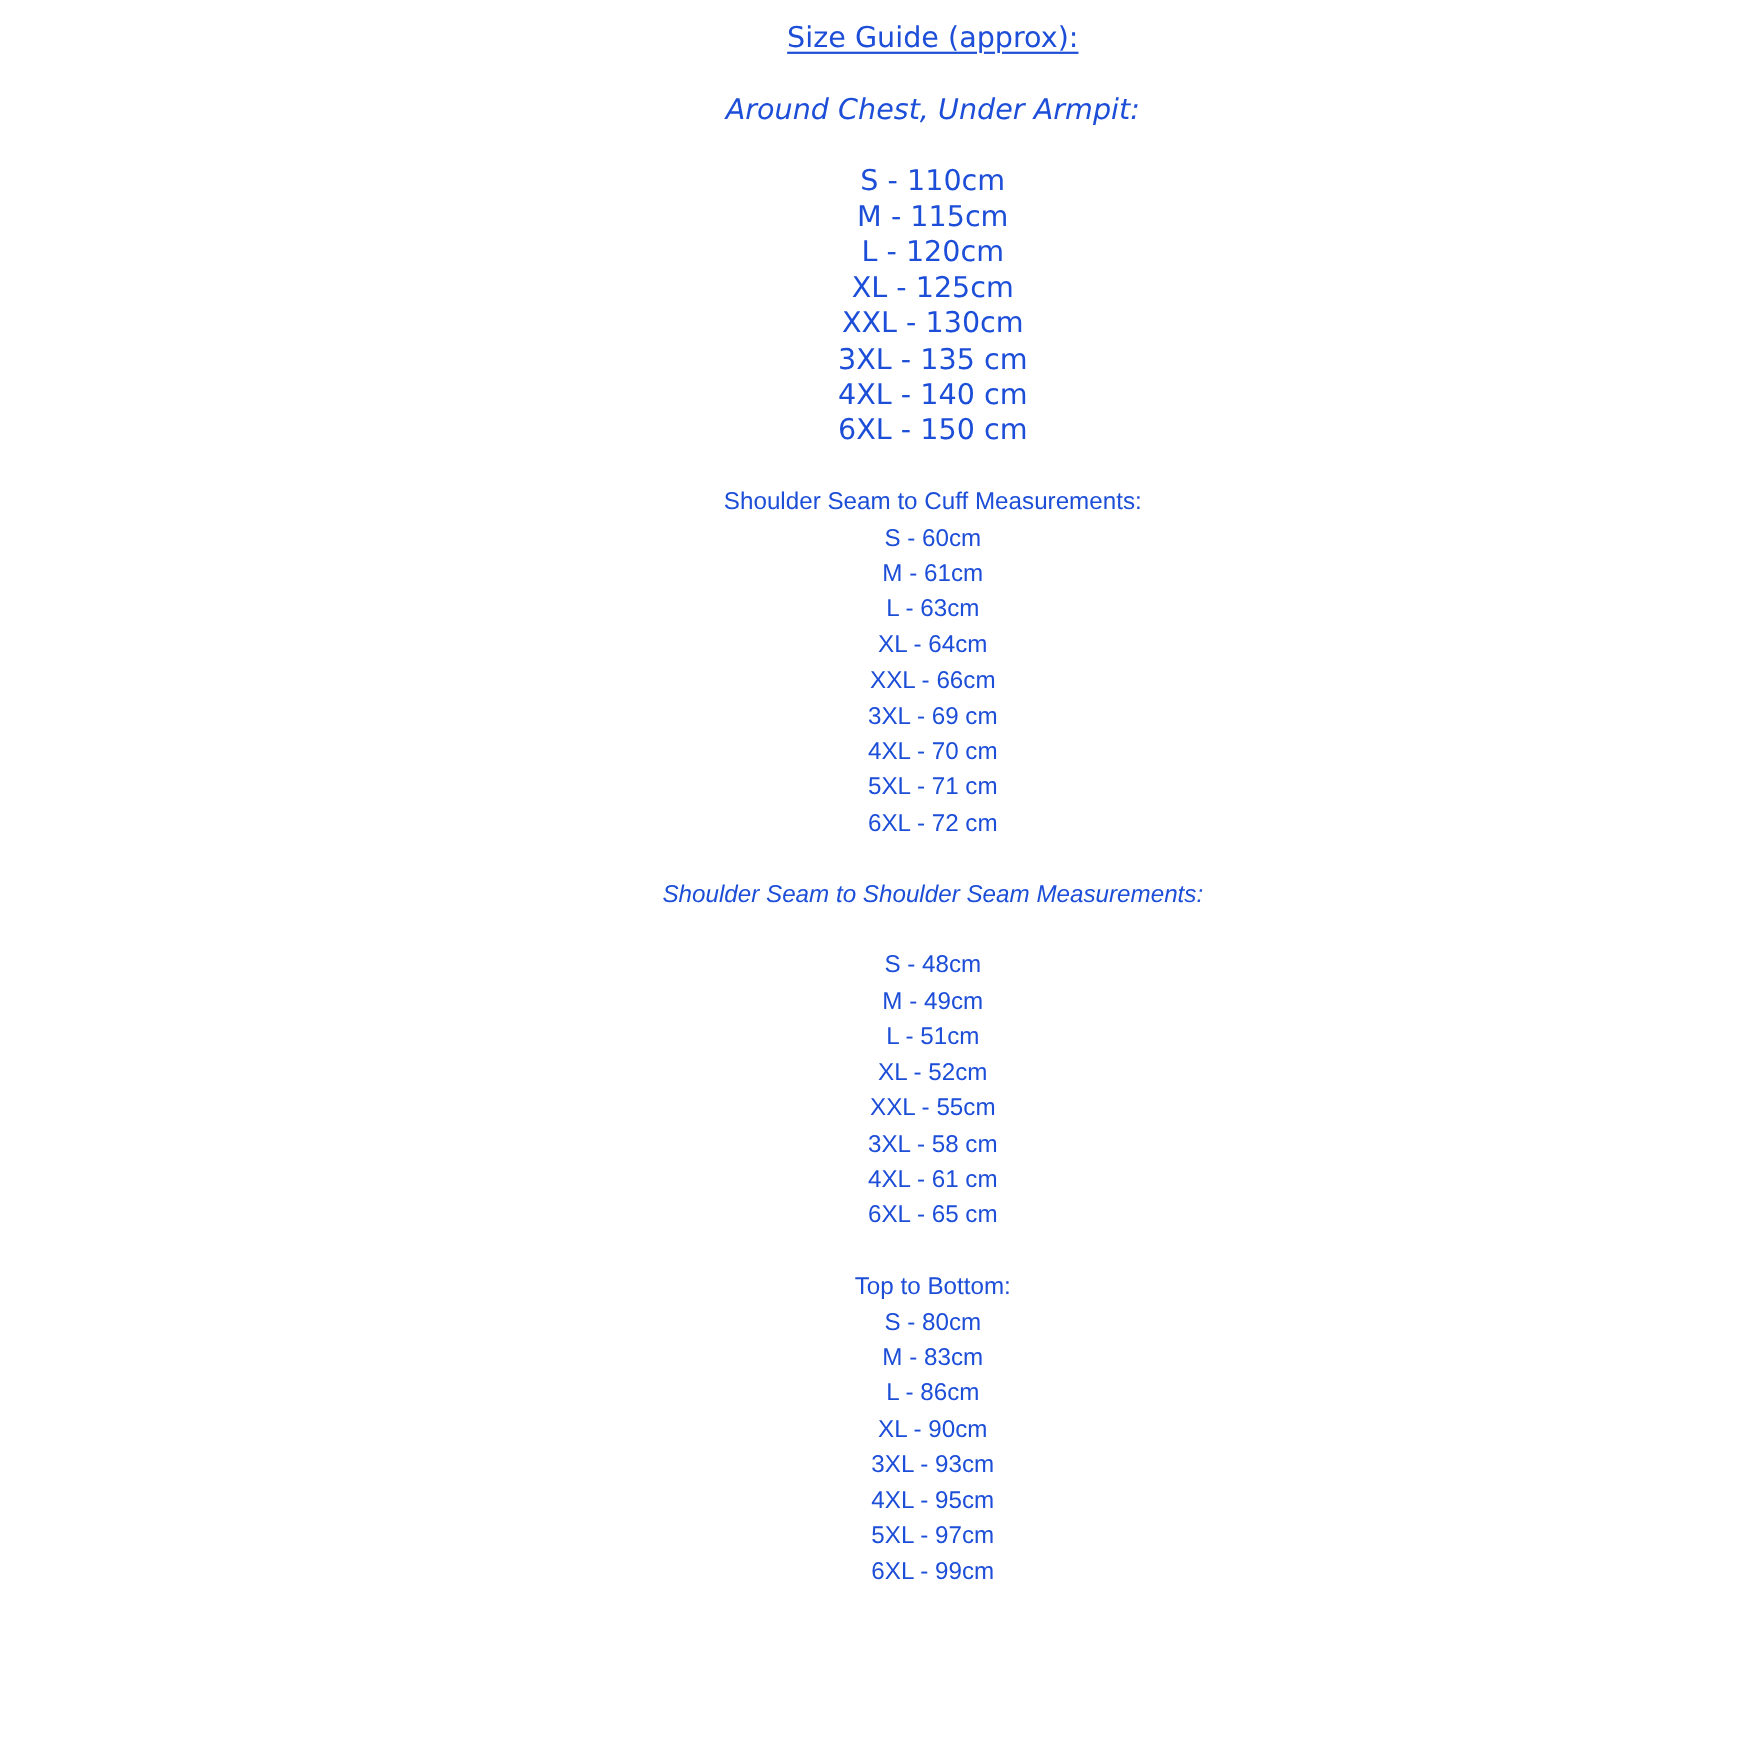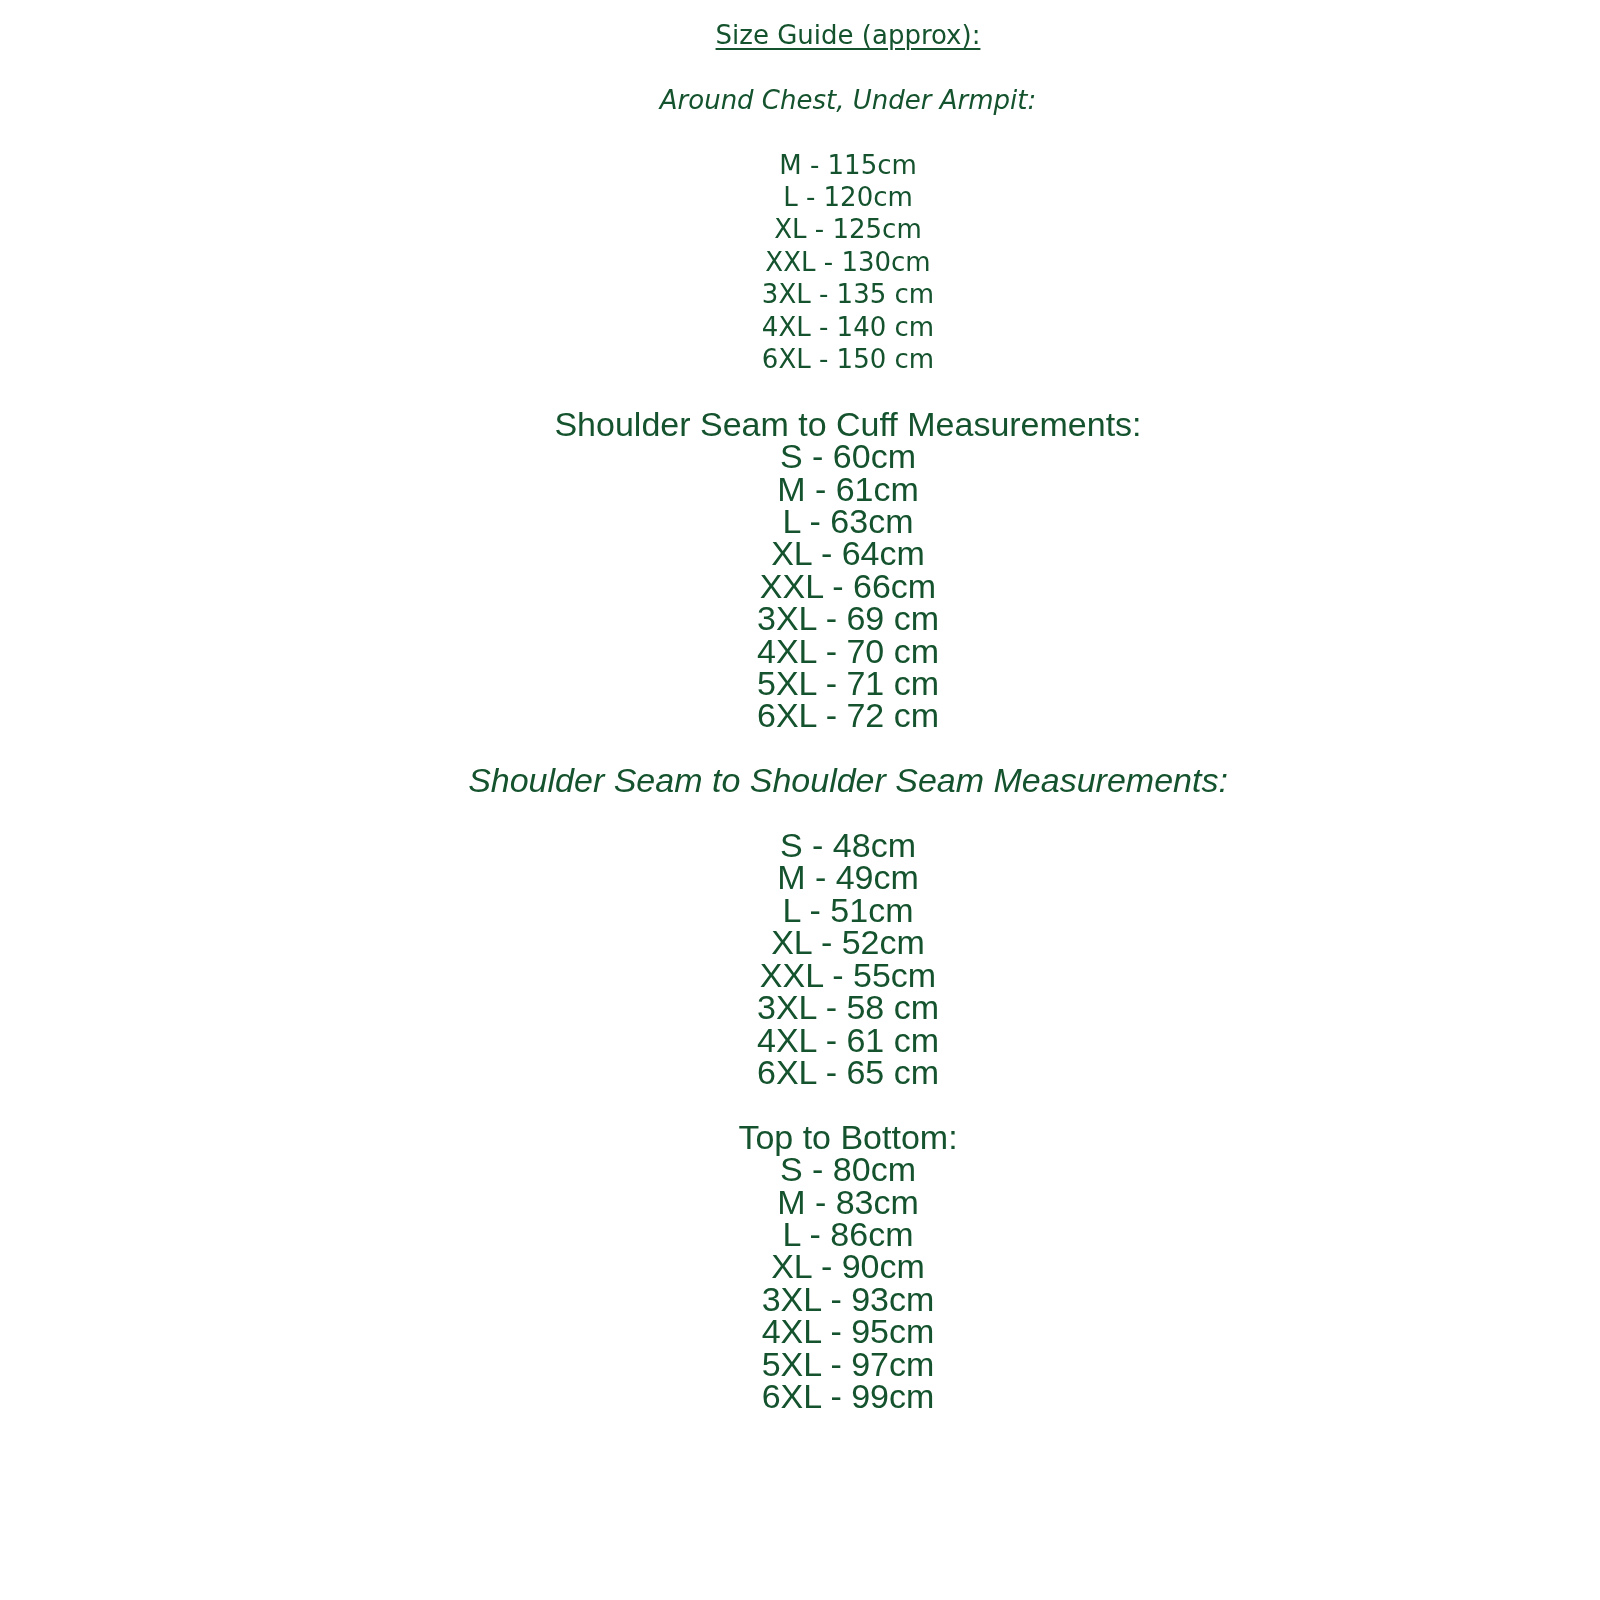--- a/index.html
+++ b/index.html
@@ -13,33 +13,33 @@
     overflow: hidden;
     position: relative;
   }
   .doc {
     position: absolute;
     left: 96px;
     right: 0;
     top: 0;
     padding-top: 19px;
     text-align: center;
-    color: #14532d;
+    color: #1d4ed8;
   }
   .line {
     line-height: 32.4px;
     white-space: pre;
   }
   .wide {
     font-family: "DejaVu Sans", sans-serif;
     font-size: 26px;
   }
   .narrow {
     font-family: "Liberation Sans", sans-serif;
-    font-size: 34px;
+    font-size: 22px;
   }
   .title {
     text-decoration: underline;
     text-decoration-thickness: 2px;
     text-underline-offset: 4px;
     margin-bottom: 32.4px;
   }
   .sec + .sec {
     margin-top: 32.4px;
   }
@@ -51,20 +51,21 @@
 </head>
 <body>
 
 <div class="doc">
 
   <div class="line wide title">Size Guide (approx):</div>
 
   <section class="sec wide">
     <div class="line heading heading--spaced">Around Chest, Under Armpit:</div>
     <div class="rows">
+        <div class="line">S - 110cm</div>
         <div class="line">M - 115cm</div>
         <div class="line">L - 120cm</div>
         <div class="line">XL - 125cm</div>
         <div class="line">XXL - 130cm</div>
         <div class="line">3XL - 135 cm</div>
         <div class="line">4XL - 140 cm</div>
         <div class="line">6XL - 150 cm</div>
       </div>
   </section>
 

